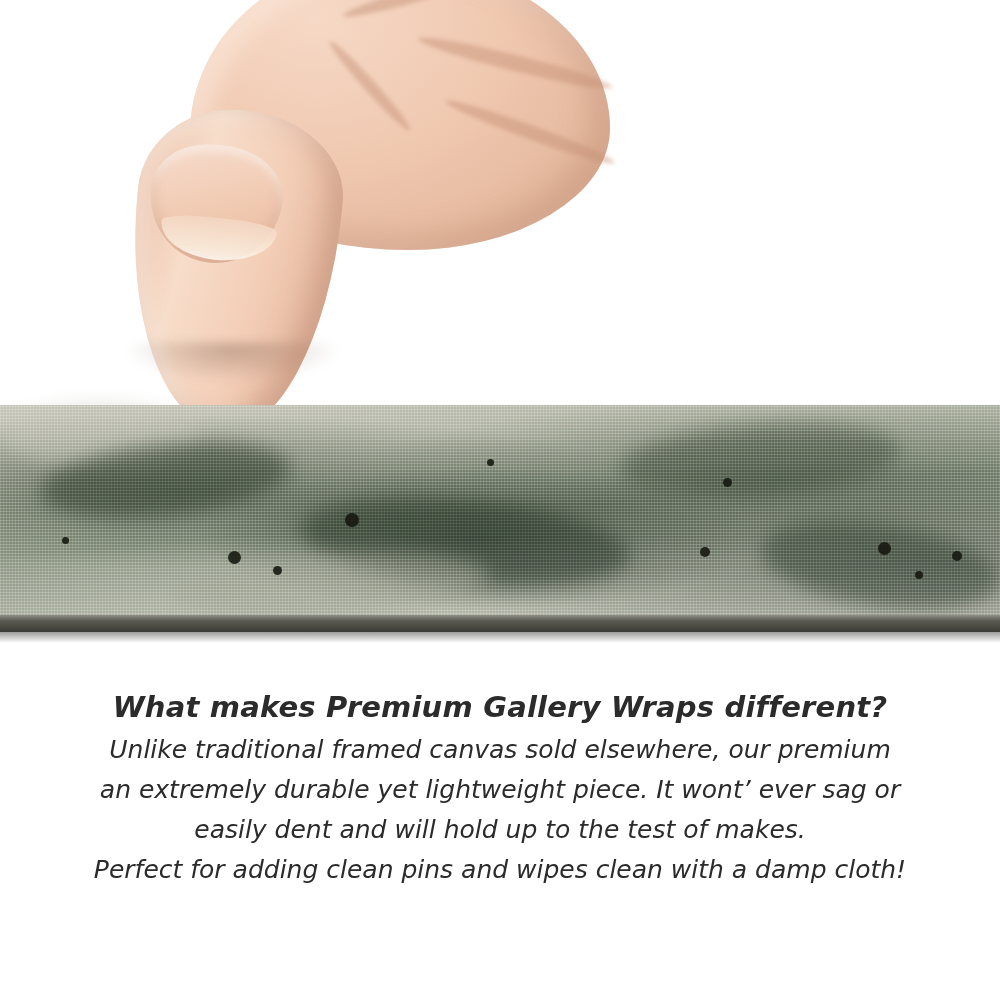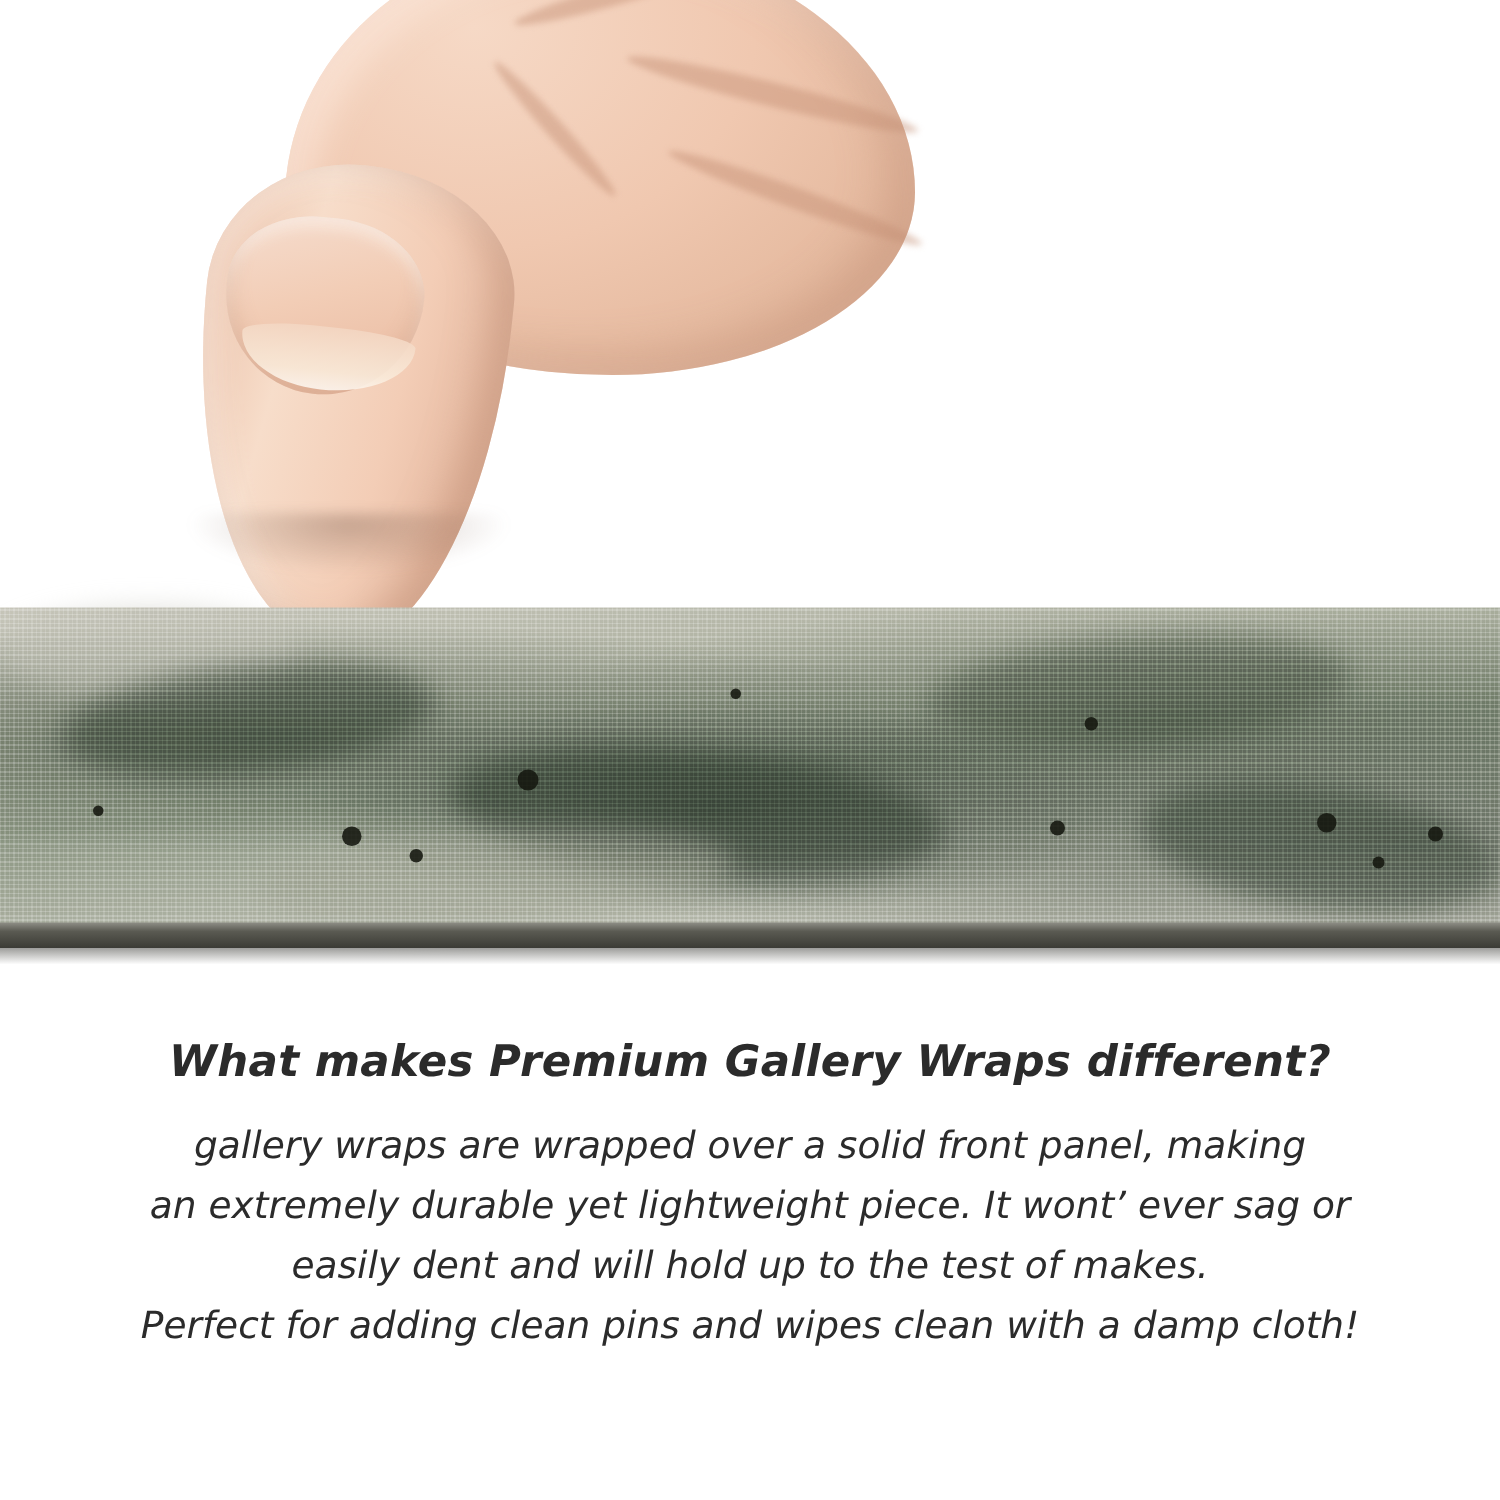--- a/index.html
+++ b/index.html
@@ -190,21 +190,21 @@
     width: 1000px;
     text-align: center;
     color: #2b2b2b;
     font-family: "DejaVu Sans", sans-serif;
     font-style: italic;
   }
   .caption-title {
     font-size: 29px;
     font-weight: 700;
     letter-spacing: .2px;
-    margin-bottom: 20px;
+    margin-bottom: 6px;
   }
   .caption-line {
     font-size: 25px;
     line-height: 40px;
     font-weight: 400;
   }
 </style>
 </head>
 <body>
 
@@ -246,19 +246,19 @@
         <div class="speck sp10"></div>
       </div>
       <div class="canvas-edge"></div>
       <div class="canvas-drop"></div>
     </div>
 
   </div>
 
   <div class="caption">
     <div class="caption-title">What makes Premium Gallery Wraps different?</div>
-    <div class="caption-line">gallery wraps are wrapped over a solid front panel, making</div>
+    <div class="caption-line">Unlike traditional framed canvas sold elsewhere, our premium</div>
     <div class="caption-line">an extremely durable yet lightweight piece. It wont’ ever sag or</div>
     <div class="caption-line">easily dent and will hold up to the test of makes.</div>
     <div class="caption-line">Perfect for adding clean pins and wipes clean with a damp cloth!</div>
   </div>
 
 </div>
 
 </body></html>

